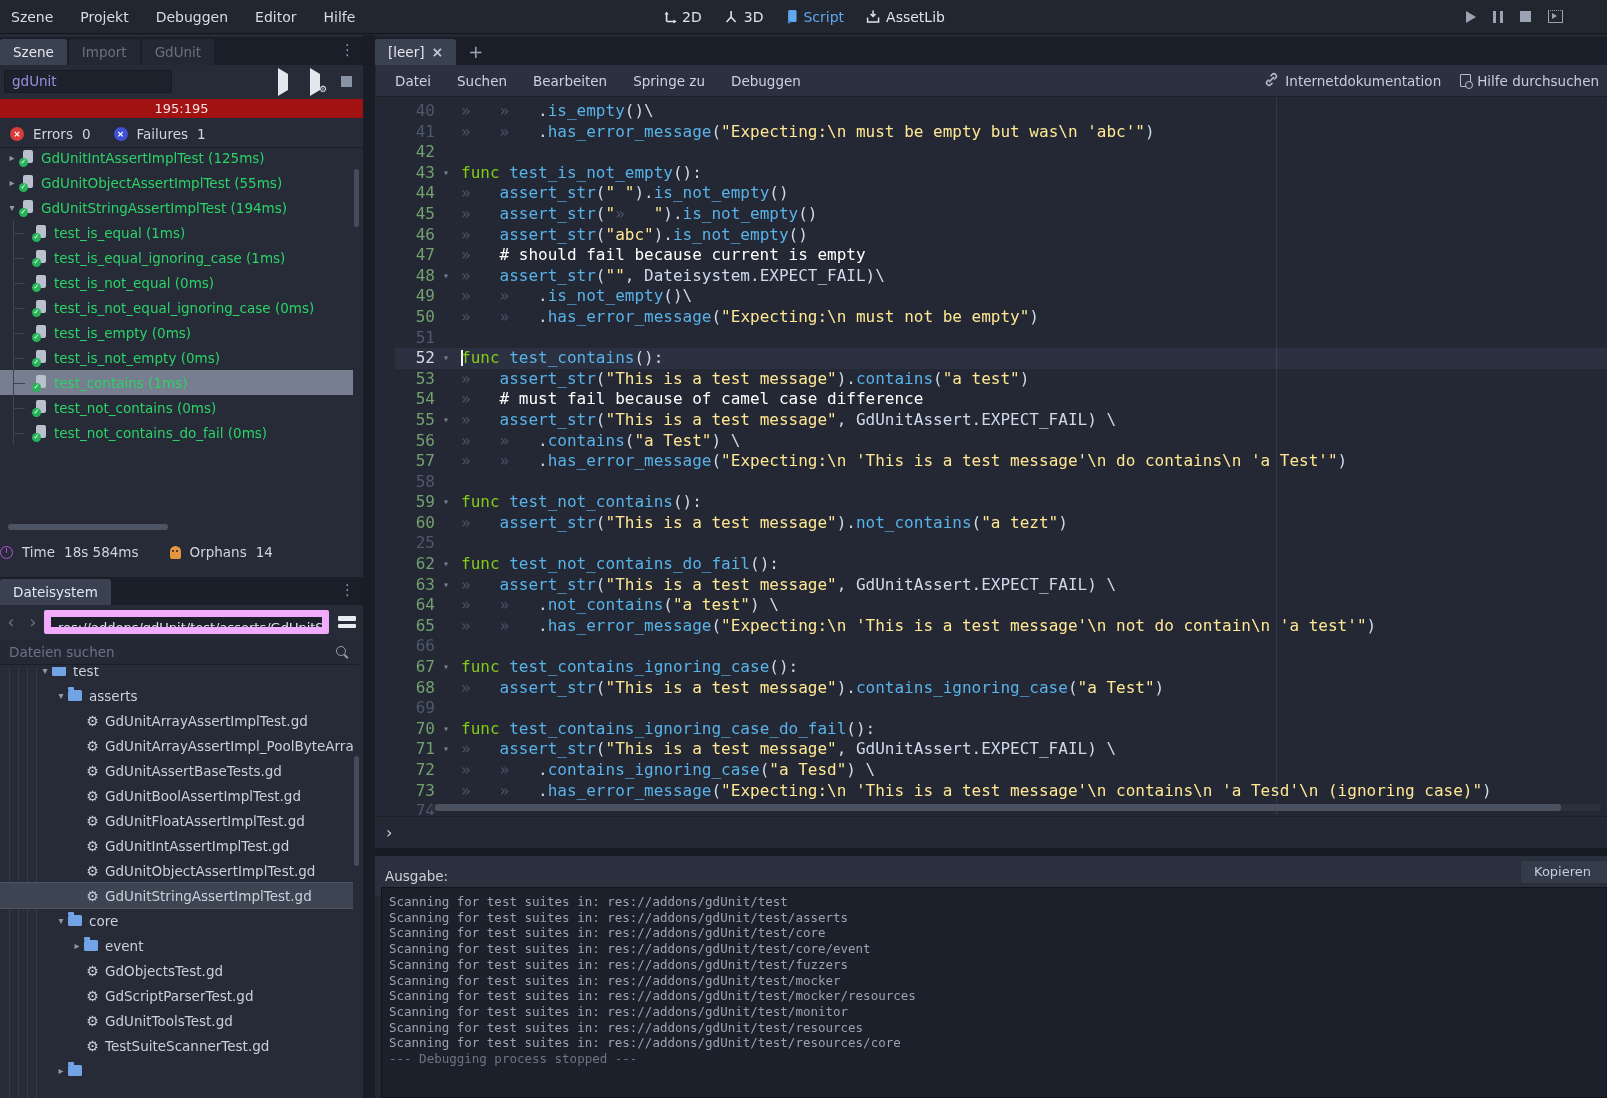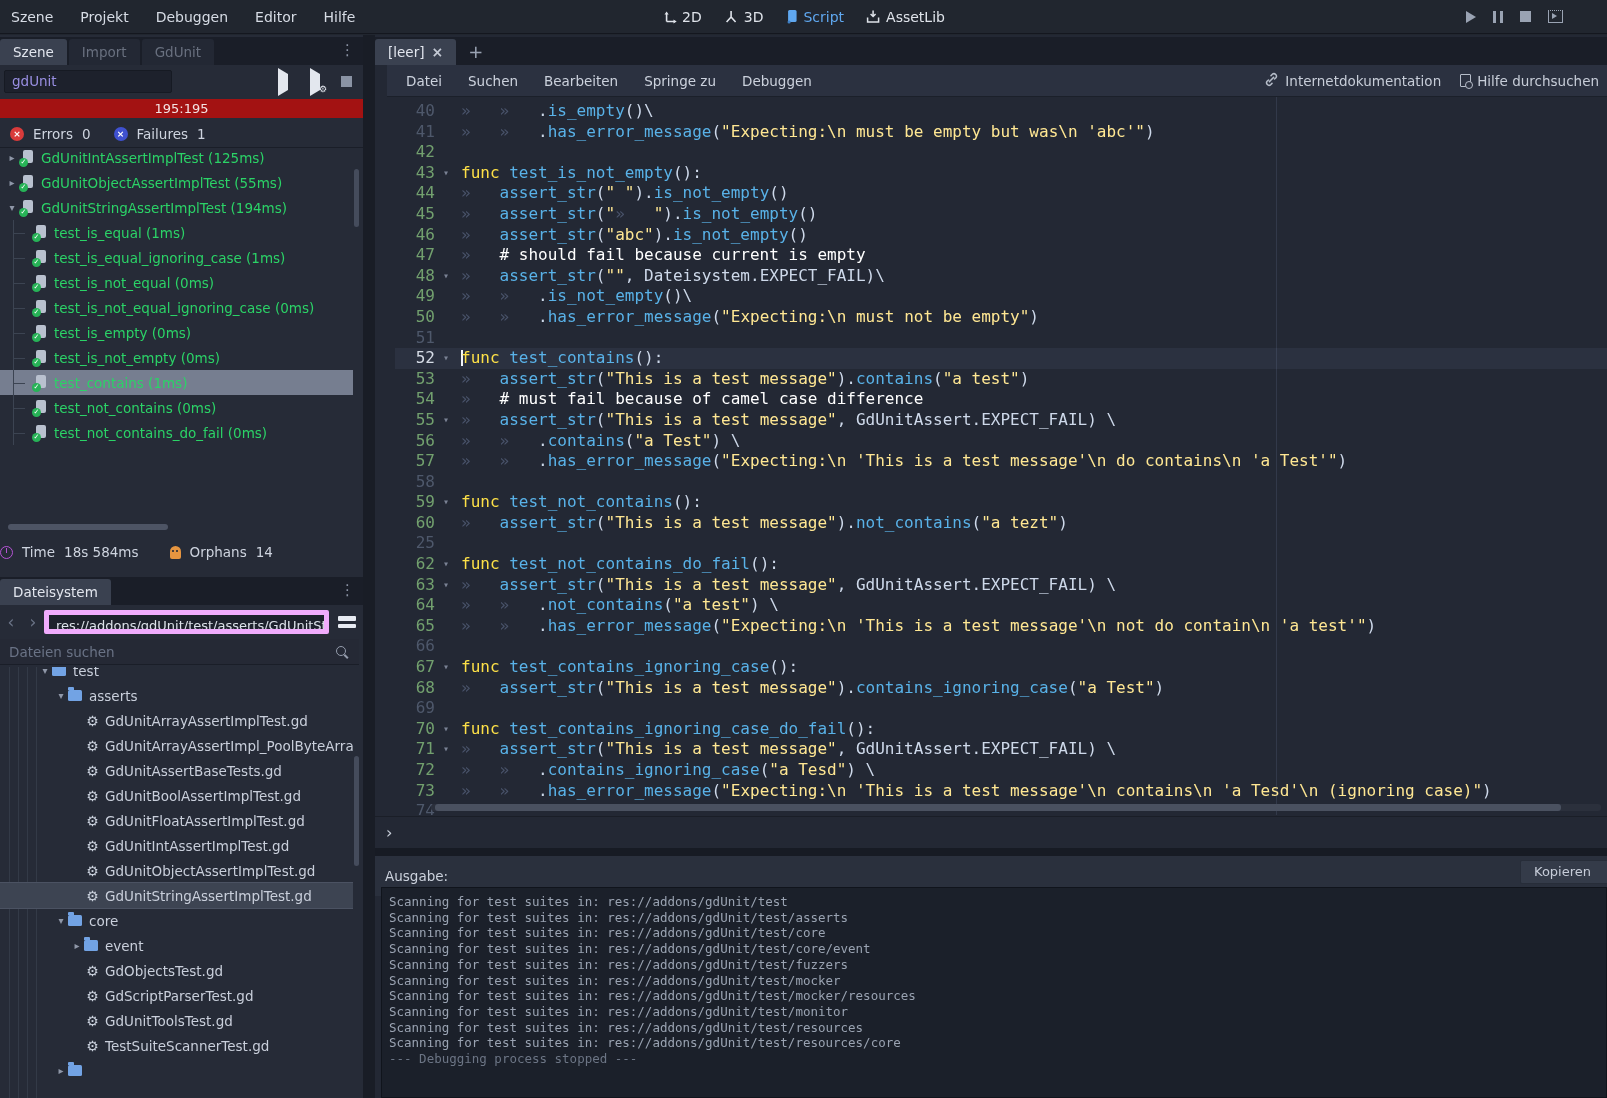--- a/index.html
+++ b/index.html
@@ -77,21 +77,21 @@
   .clock-ico::after { content:""; position:absolute; left:4.5px; top:1.5px; width:1.6px; height:4.5px; background:#b553d6; }
   .ghost-ico { width:11px; height:13px; background:#e69540; border-radius:5.5px 5.5px 2px 2px; position:relative; flex:none; margin-left:16px; }
   .ghost-ico::before { content:""; position:absolute; left:2.5px; top:4px; width:2px; height:2.5px; background:#262b37;
                        border-radius:50%; box-shadow:4px 0 0 #262b37; }
   .footval { margin-right:6px; }
 
   
   .fs-tabs { top:542px; }
   .fs-path { position:absolute; top:572px; left:0; right:0; height:30px; display:flex; align-items:center; }
   .nav-arrow { color:#6a7386; font-size:17px; width:22px; text-align:center; }
-  .path-box { width:285px; height:24px; background:#1d212c; border:5px solid #f0abfc; border-radius:2px;
+  .path-box { width:285px; height:24px; background:#1d212c; border:7px solid #f0abfc; border-radius:2px;
               color:#dde2ea; font-size:13px; line-height:22px; padding-left:7px; overflow:hidden; white-space:nowrap; }
   .hamburger { position:relative; width:18px; height:14px; margin-left:9px; }
   .hamburger::before, .hamburger::after { content:""; position:absolute; left:0; width:18px; height:4.5px; background:#e7ebf2; border-radius:1px; }
   .hamburger::before { top:1px; } .hamburger::after { top:8.5px; }
   .fs-search { position:absolute; top:604px; left:0px; right:4px; height:26px; background:#22273242;
                border-bottom:1px solid #1a1e28; display:flex; align-items:center; }
   .fs-search .ph { color:#6a7386; font-size:13.5px; padding-left:9px; flex:1; }
   .search-ico { position:relative; width:14px; height:14px; margin-right:10px; flex:none; }
   .search-ico::before { content:""; position:absolute; left:1px; top:1px; width:8px; height:8px;
                         border:1.7px solid #949cac; border-radius:50%; }
@@ -108,42 +108,42 @@
   .f-arrow { width:14px; text-align:center; color:#8f97a8; font-size:10px; flex:none; }
   .folder-ico { position:relative; width:14px; height:11px; background:#72a3e4; border-radius:1.5px; flex:none; margin-right:7px; }
   .folder-ico::before { content:""; position:absolute; top:-3px; left:0; width:6px; height:3px; background:#72a3e4; border-radius:1px 1px 0 0; }
   .gear-ico { color:#c9d0dc; font-size:14px; width:17px; text-align:center; flex:none; margin-right:4px; }
   .fs-vscroll { position:absolute; right:4px; top:721px; width:5px; height:110px; background:#454c5c; border-radius:3px; }
 
   
   .ed-tabs { top:2px; }
   .tab-close { color:#c3c9d4; font-size:14px; font-weight:bold; }
   .tab-add { color:#9aa3b3; font-size:18px; margin-left:10px; margin-bottom:3px; }
-  .ed-menu { position:absolute; top:30px; left:12px; right:0; height:32px; background:#2b3140;
+  .ed-menu { position:absolute; top:30px; left:1px; right:0; height:32px; background:#2b3140;
              display:flex; align-items:center; border-bottom:1px solid #1b202a; }
   .ed-menu-items { display:flex; gap:26px; padding-left:19px; font-size:13.5px; color:#ccd2dd; }
   .ed-menu-right { position:absolute; right:8px; display:flex; gap:19px; align-items:center; white-space:nowrap;
                    color:#c7cdd8; font-size:13.5px; }
   .ed-menu-right .lnk { display:flex; align-items:center; gap:6px; }
   .doc-ico { position:relative; width:11px; height:13px; border:1.4px solid #b6bdc9; border-radius:1px; flex:none; }
   .doc-ico::after { content:""; position:absolute; right:-3px; bottom:-3px; width:6px; height:6px;
                     border:1.5px solid #b6bdc9; border-radius:50%; background:#2b3140; }
 
   .ed-code { position:absolute; top:62px; left:0; right:0; bottom:283px; background:#232834;
              overflow:hidden; padding:4px 0 0 20px; font-family:"DejaVu Sans Mono", monospace; font-size:16px; }
   .guideline { position:absolute; top:0; bottom:0; left:901px; width:1px; background:rgba(130,150,190,0.16); }
   .code-line { display:flex; height:20.6px; line-height:20.6px; white-space:pre; }
   .code-line.current { background:#2b3140; }
   .ln-num { width:48px; flex:none; text-align:right; padding-right:8px; color:#4e586b; }
   .ln-num.safe { color:#72a06e; }
   .ln-num.cur { color:#d6dce6; }
   .ln-fold { width:18px; flex:none; color:#7a8294; font-size:10px; line-height:20.6px; }
   .ln-body { white-space:pre; }
   .tabmark { display:inline-block; width:4ch; color:#49536a; }
-  .sg-k { color:#fde047;text-align:right; } .sg-f { color:#59b2e8; } .sg-s { color:#ffe793; }
+  .sg-k { color:#84cc16;text-align:right; } .sg-f { color:#59b2e8; } .sg-s { color:#ffe793; }
   .sg-t { color:#ced9ea; } .sg-c { color:#ffffff; } .sg-w { color:#49536a; }
   .caret { display:inline-block; width:2px; height:16px; background:#f2f5fa; vertical-align:-3px; margin-right:-2px; }
   .code-hscroll { position:absolute; left:56px; right:6px; bottom:4px; height:7px; background:#2b303c; border-radius:3px; }
   .code-hscroll .handle { position:absolute; left:4px; right:40px; top:0; height:7px; background:#4a5160; border-radius:3px; }
 
   .ed-breadcrumb { position:absolute; left:0; right:0; top:781px; height:32px; background:#232834;
                    border-top:1px solid #1a1e27; display:flex; align-items:center; padding-left:11px;
                    color:#c8cfda; font-size:16px; }
   .ed-split { position:absolute; left:0; right:0; top:813px; height:8px; background:#171b24; }
 

